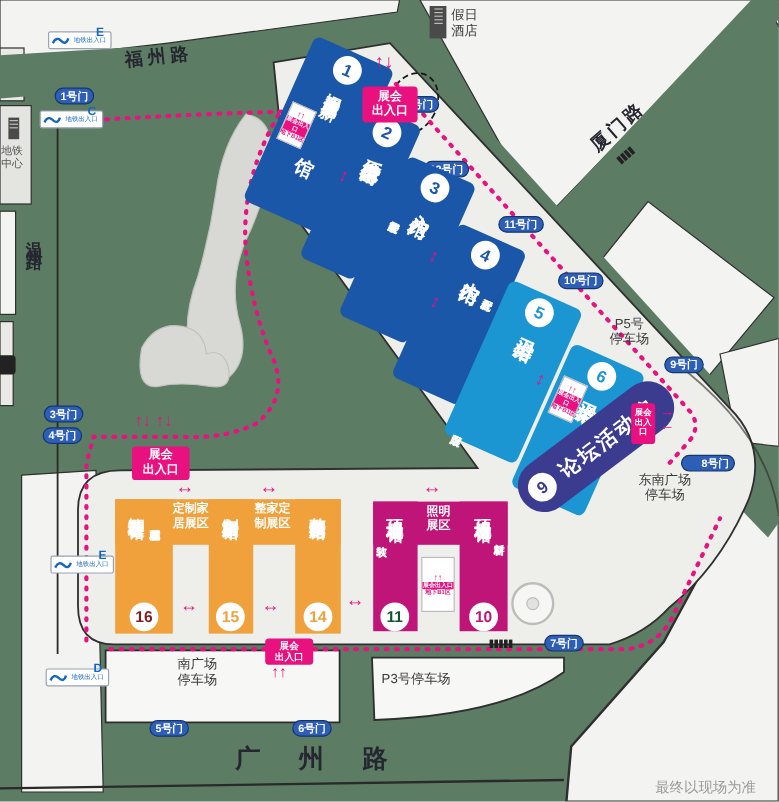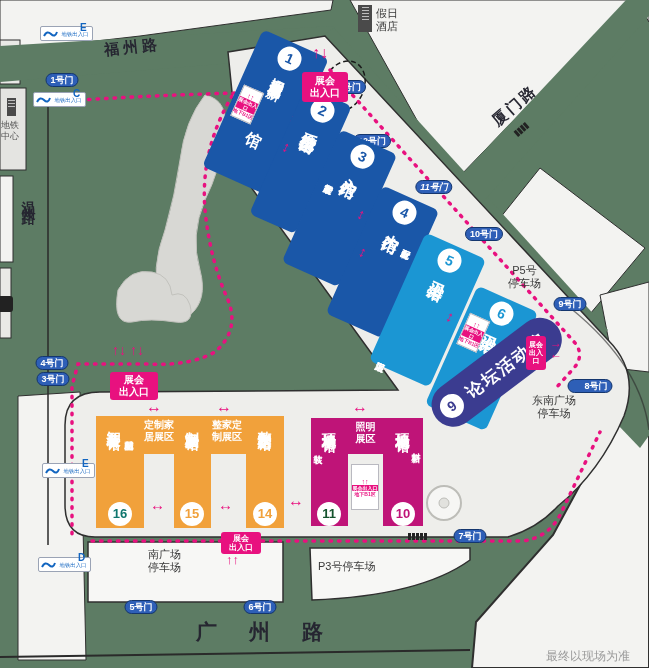--- a/index.html
+++ b/index.html
@@ -202,29 +202,29 @@
 
   <div class="metro" style="left:38px;top:557px;">
     <svg width="15" height="9">
       <path d="M1 7 Q4 1 8 5 T14 3" stroke="#1265c0" fill="none" stroke-width="2"></path>
       </svg>
     <span class="t">地铁出入口</span>
   </div>
   <div class="exletter" style="left:78px;top:552px;">D</div>
 
   <div class="gate" style="left:62px;top:80px;">1号门</div>
-  <div class="gate" style="left:53px;top:345px;margin-top:34px;">3号门</div>
+  <div class="gate" style="left:53px;top:345px;">3号门</div>
   <div class="gate" style="left:52px;top:363px;">4号门</div>
   <div class="gate" style="left:141px;top:607px;">5号门</div>
   <div class="gate" style="left:260px;top:607px;">6号门</div>
   <div class="gate" style="left:470px;top:536px;">7号门</div>
   <div class="gate" style="left:590px;top:386px;padding-left:16px;">8号门</div>
   <div class="gate" style="left:570px;top:304px;">9号门</div>
   <div class="gate" style="left:484px;top:234px;">10号门</div>
-  <div class="gate" style="left:434px;top:187px;font-style:italic;">11号门</div>
+  <div class="gate" style="left:434px;top:187px;">11号门</div>
   <div class="gate" style="left:372px;top:141px;">12号门</div>
   <div class="gate" style="left:347px;top:87px;">13号门</div>
 
   <div class="hall" style="left:260px;top:44px;width:72px;height:150px;background:#1a57a8;transform:rotate(24deg);">
     <div class="num" style="color:#1a57a8;">1</div>
     <div class="cols2">旧改局改城市更新</div>
     <div class="suffix">馆</div>
     <div class="mk" style="left:5px;top:58px;width:22px;height:34px;">
       <span class="a">↑↑</span>
       <span class="b">展会出入口</span>
@@ -278,21 +278,21 @@
     <div style="color:#fff;font-weight:bold;font-size:17px;letter-spacing:2px;white-space:nowrap;">论坛活动馆</div>
   </div>
 
   <div class="abs" style="left:96px;top:416px;width:188px;height:116px;">
     <div class="abs" style="left:0;top:0;width:188px;height:38px;background:#f1a13b;"></div>
 
     <div class="leg" style="left:0;top:0;width:48px;height:112px;background:#f1a13b;gap:2px;">
       <div class="v" style="font-size:14px;line-height:16px;">智造装备馆</div>
       <div class="v small" style="margin-top:14px;">精品配材</div>
     </div>
-    <div class="legnum" style="left:24px;top:86px;color:#0f766e;">16</div>
+    <div class="legnum" style="left:24px;top:86px;color:#7f1d1d;">16</div>
 
     <div class="zone" style="left:44px;top:3px;width:38px;">
       <div>定制家</div>
       <div>居展区</div>
     </div>
 
     <div class="leg" style="left:78px;top:0;width:37px;height:112px;background:#f1a13b;">
       <div class="v" style="font-size:14px;line-height:16px;">定制家居馆</div>
     </div>
     <div class="legnum" style="left:96px;top:86px;color:#f1a13b;">15</div>

